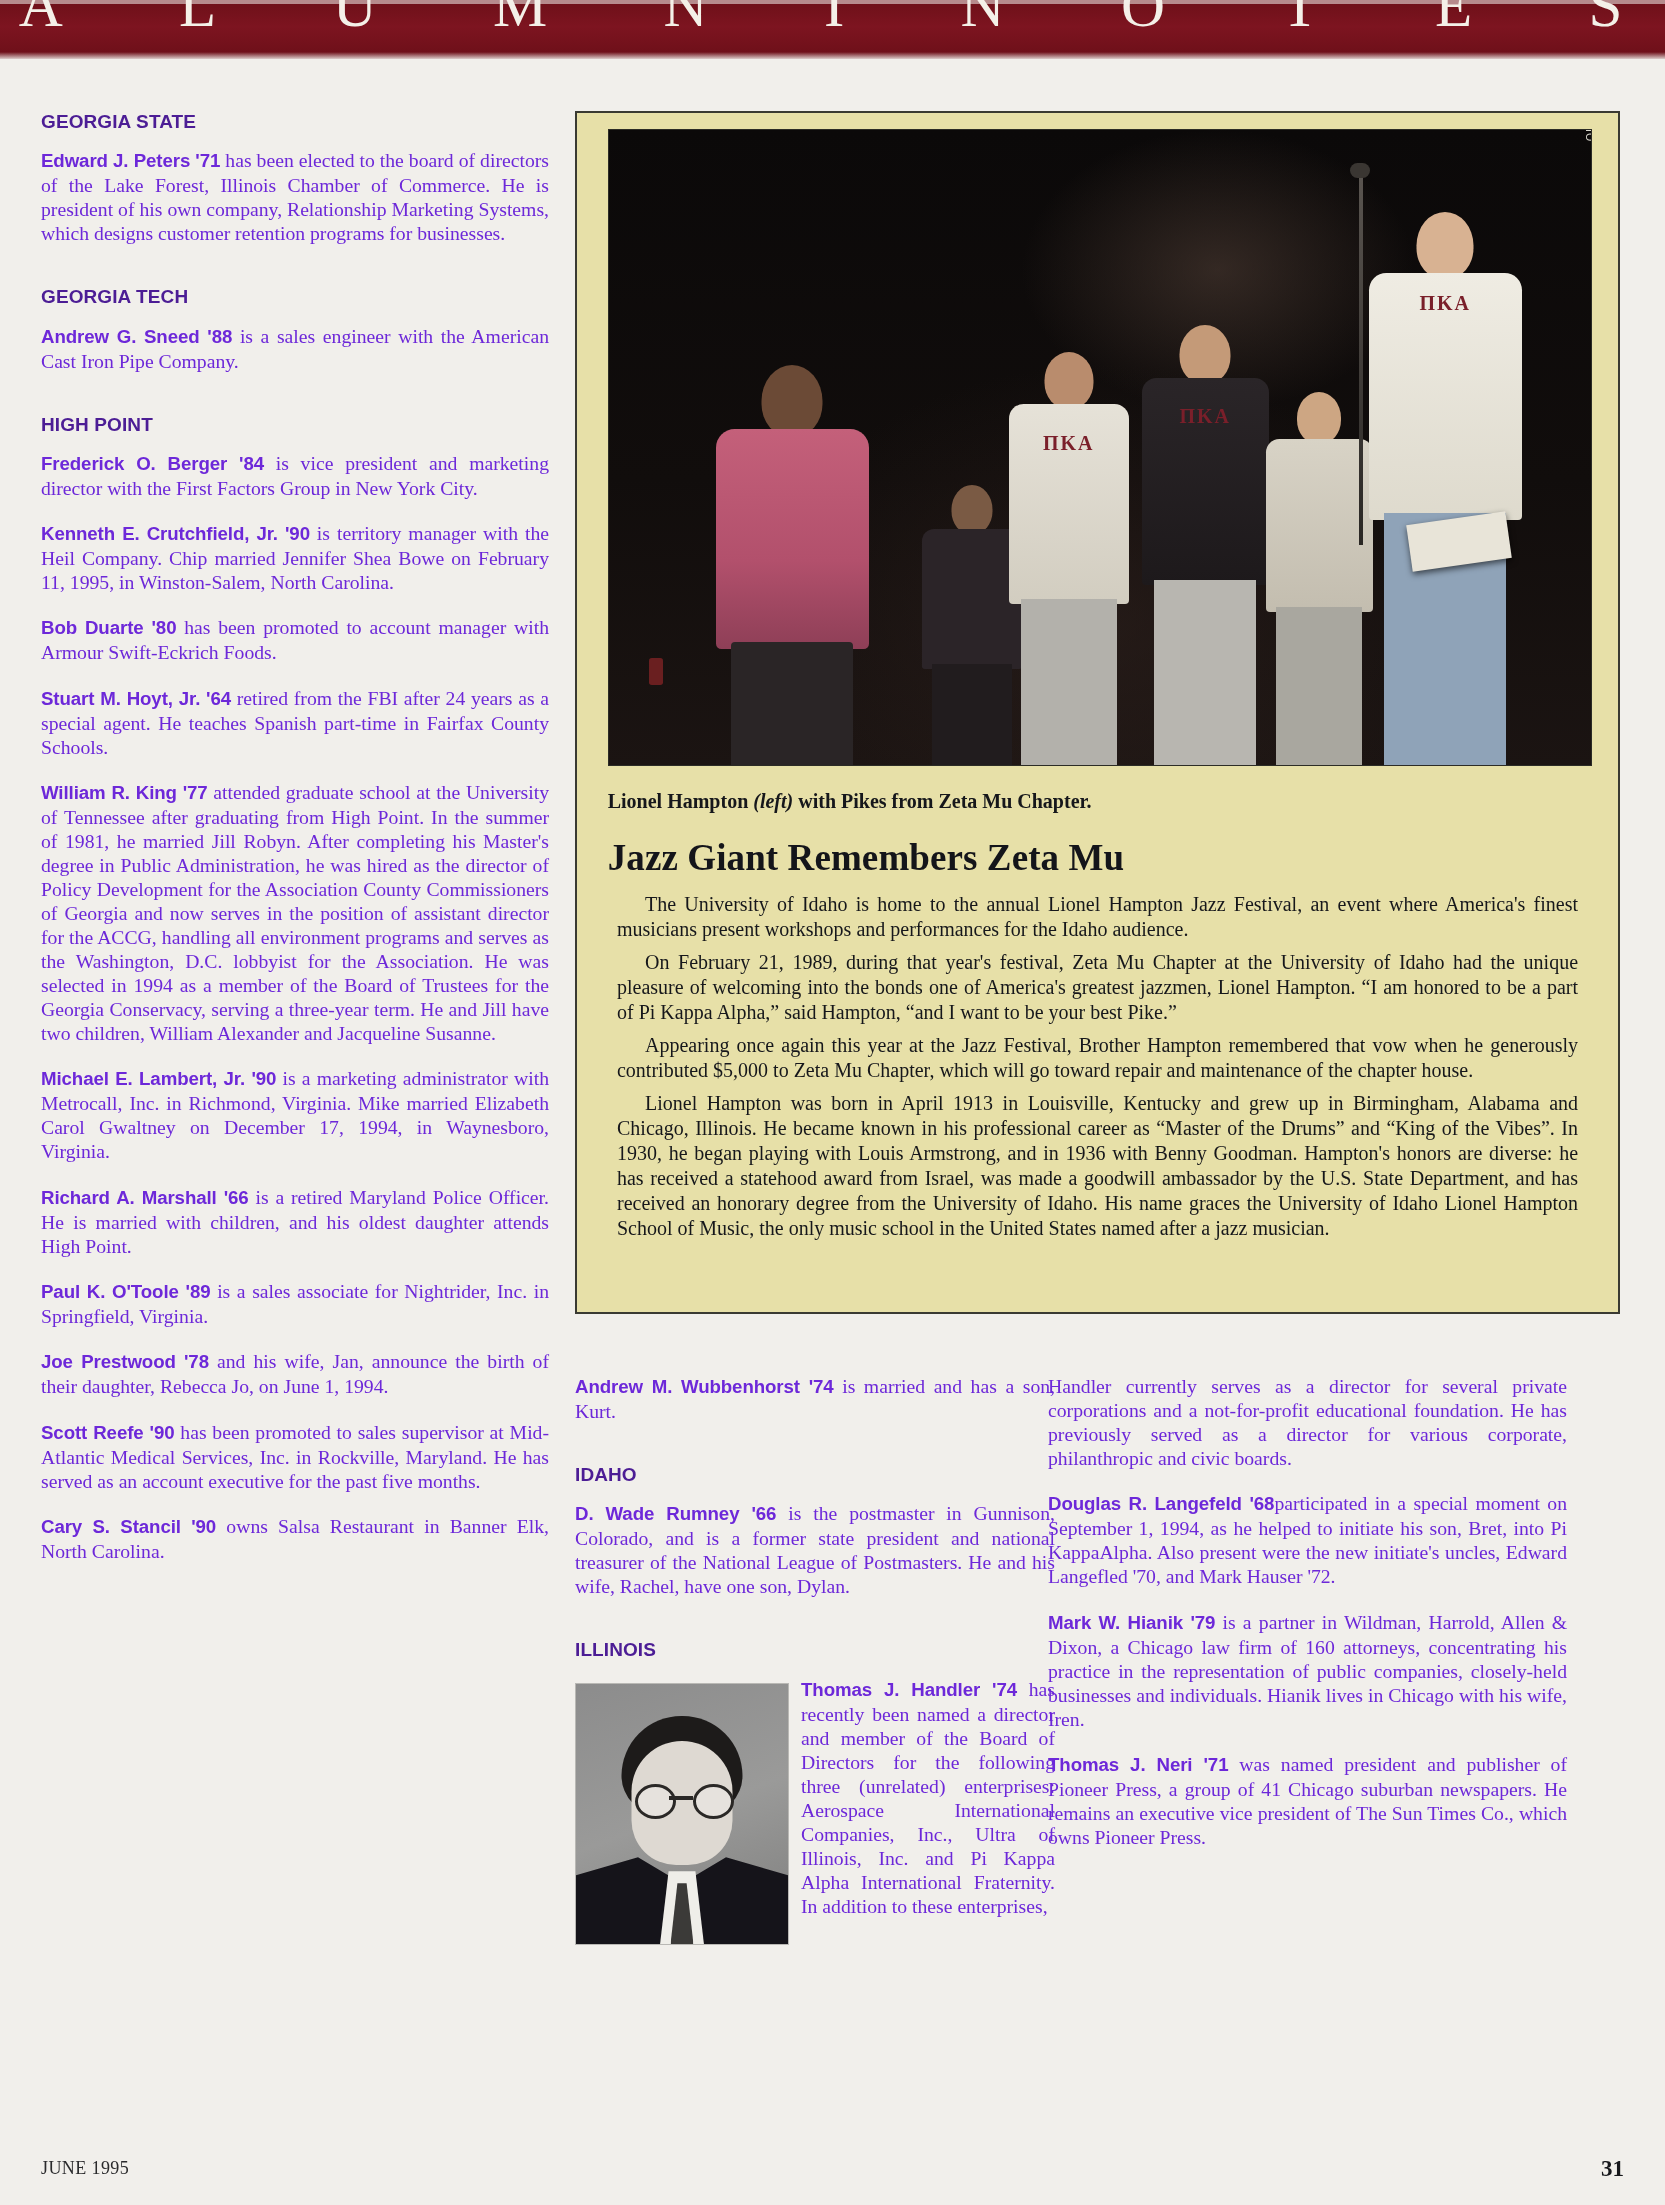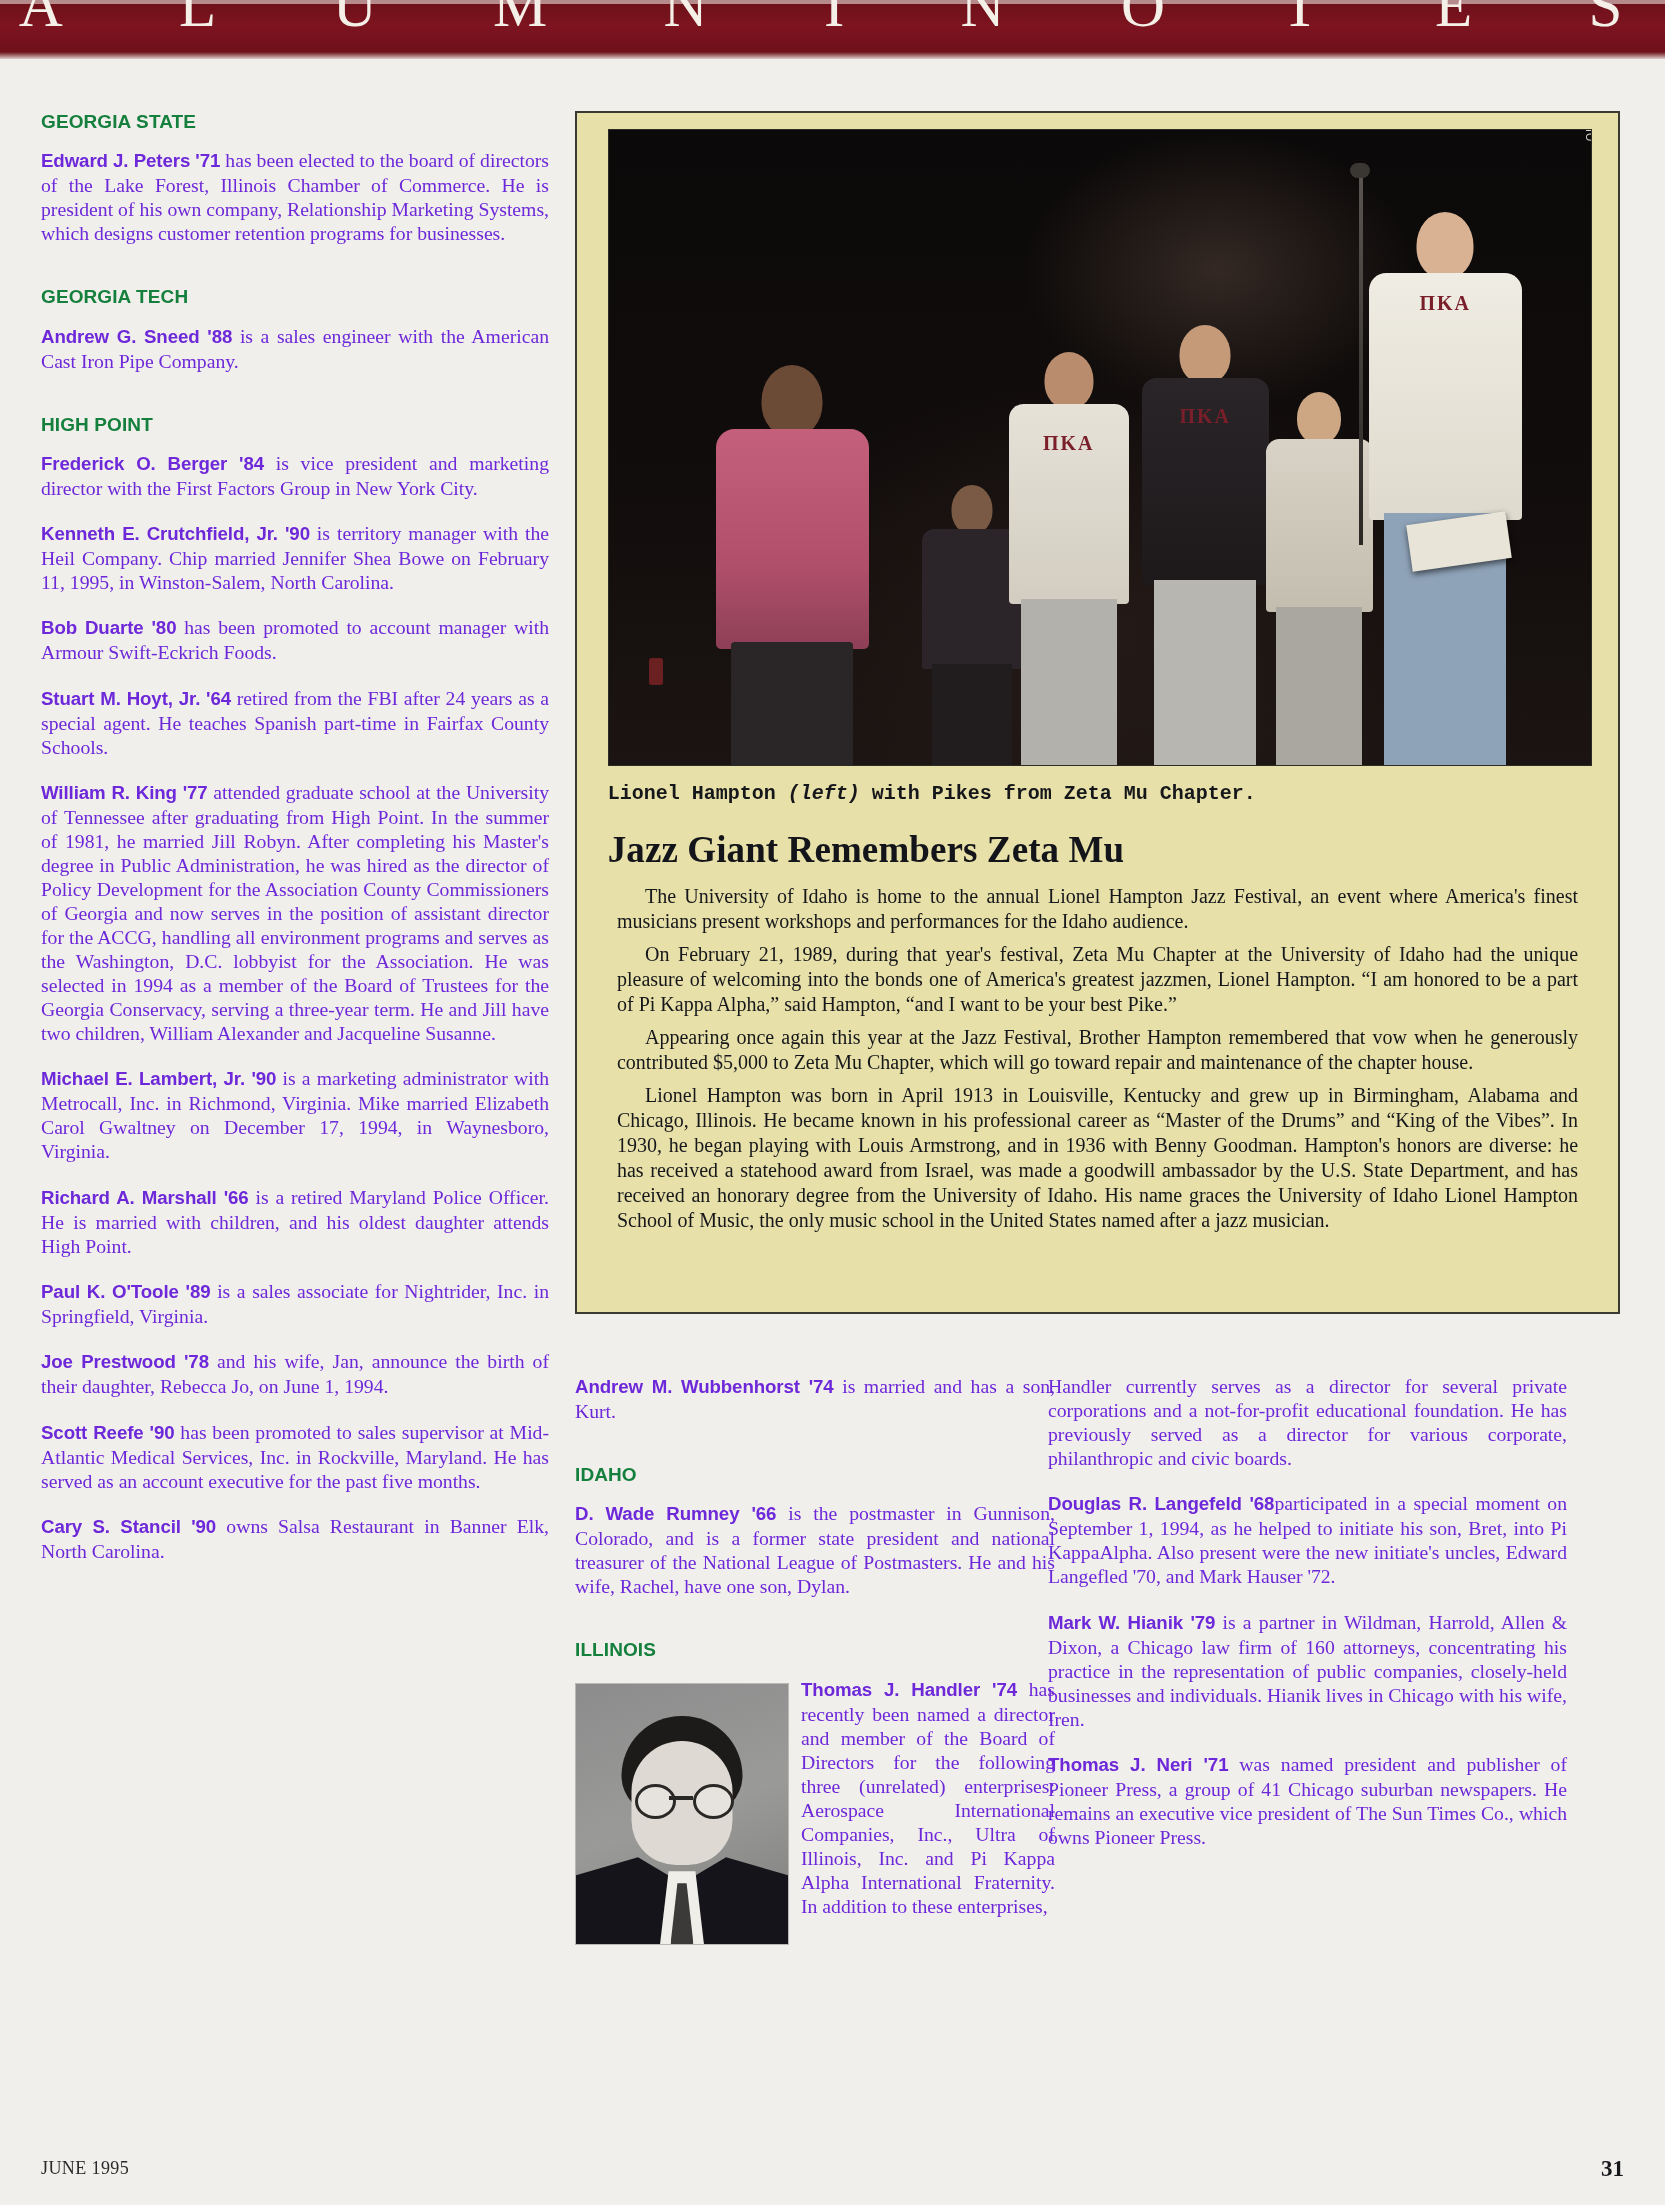--- a/index.html
+++ b/index.html
@@ -83,21 +83,21 @@
     top: 1315px;
     width: 519px;
   }
 
   
   .school-head {
     font-family: "Liberation Sans", sans-serif;
     font-weight: bold;
     font-size: 19px;
     letter-spacing: 0.1px;
-    color: #15803d;
+    color: #4c1d95;
     margin: 0 0 15.3px 0;
   }
   .school-head.spaced { margin-top: 41px; }
 
   .note {
     font-family: "Liberation Serif", serif;
     font-size: 19.7px;
     line-height: 24px;
     color: #6d28d9;
     margin: 0 0 21.3px 0;
@@ -217,25 +217,25 @@
     transform: rotate(90deg) translate(0, -100%);
     font-family: "Liberation Sans", sans-serif;
     font-size: 10.7px;
     letter-spacing: 0.8px;
     color: #eceadf;
     white-space: nowrap;
     opacity: .92;
   }
 
   .photo-caption {
-    font-family: Liberation Mono, monospace;
+    font-family: Liberation Serif, serif;
     font-weight: bold;
     font-size: 20px;
     color: #16171b;
-    margin: 16px 0 0 16px;
+    margin: 24px 0 0 16px;
   }
   .photo-caption i { font-style: italic; }
 
   .feature-title {
     font-family: "Liberation Serif", serif;
     font-weight: bold;
     font-size: 37px;
     color: #14151a;
     margin: 23px 0 13.3px 16px;
     letter-spacing: 0.1px;

